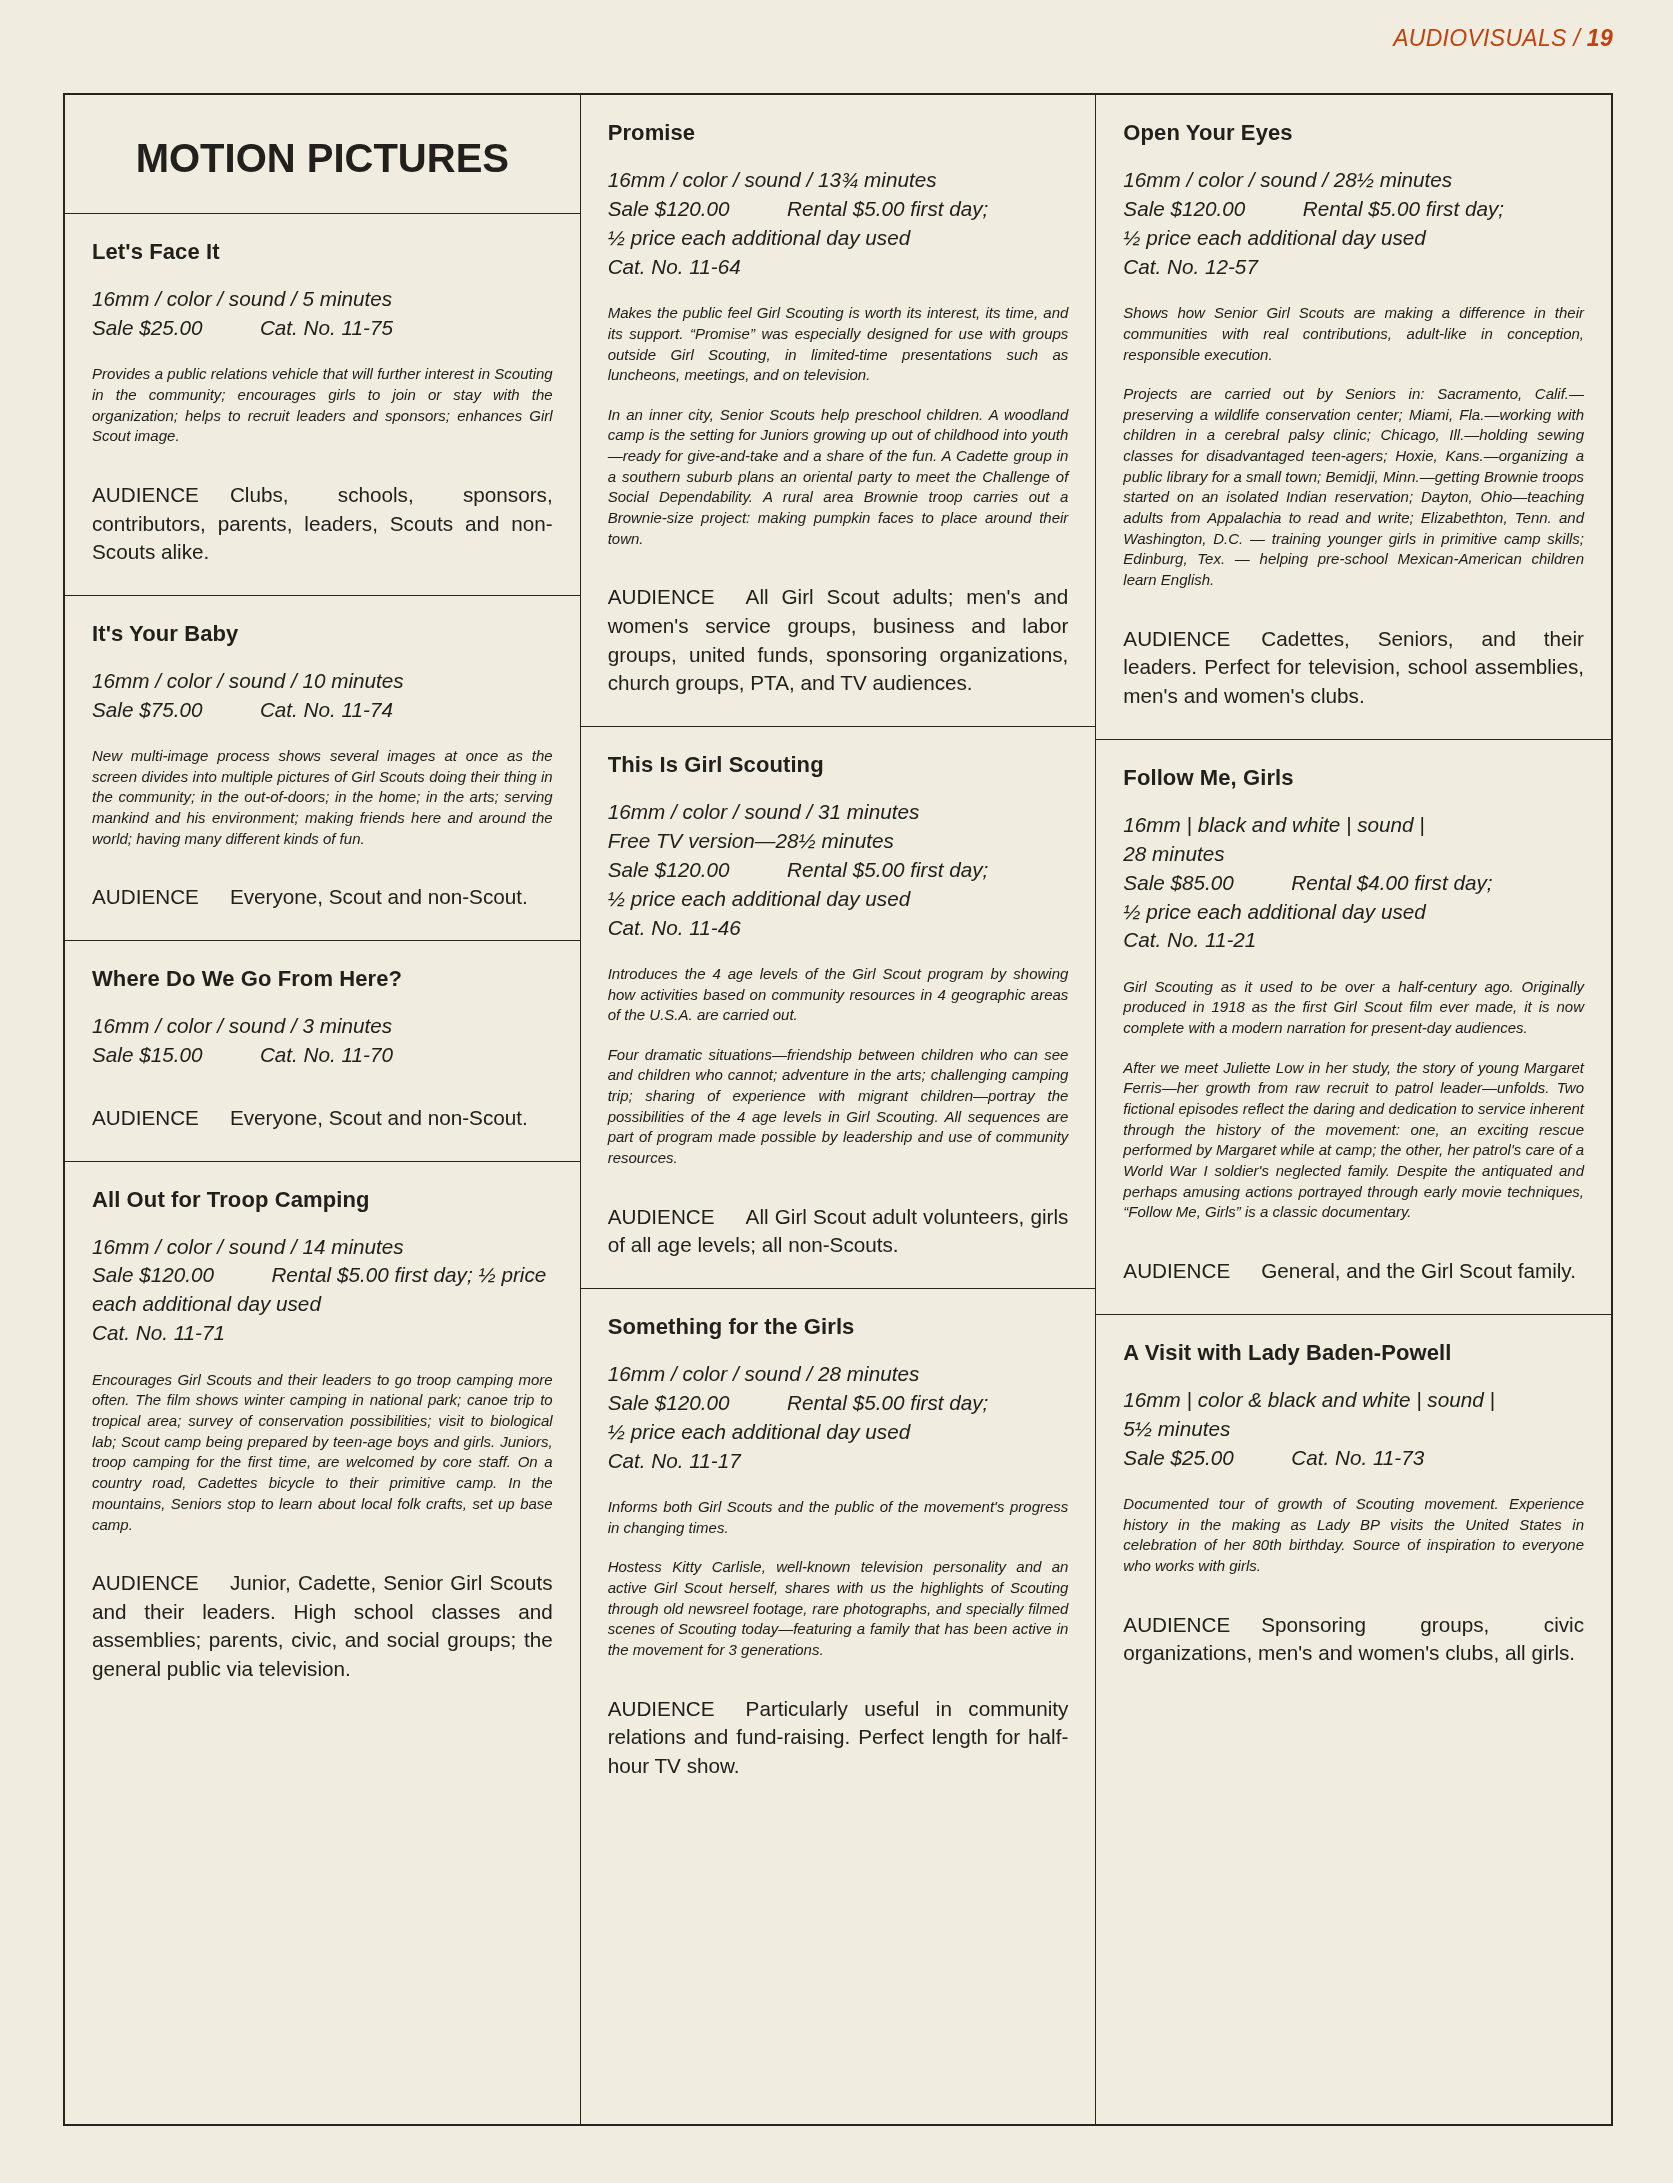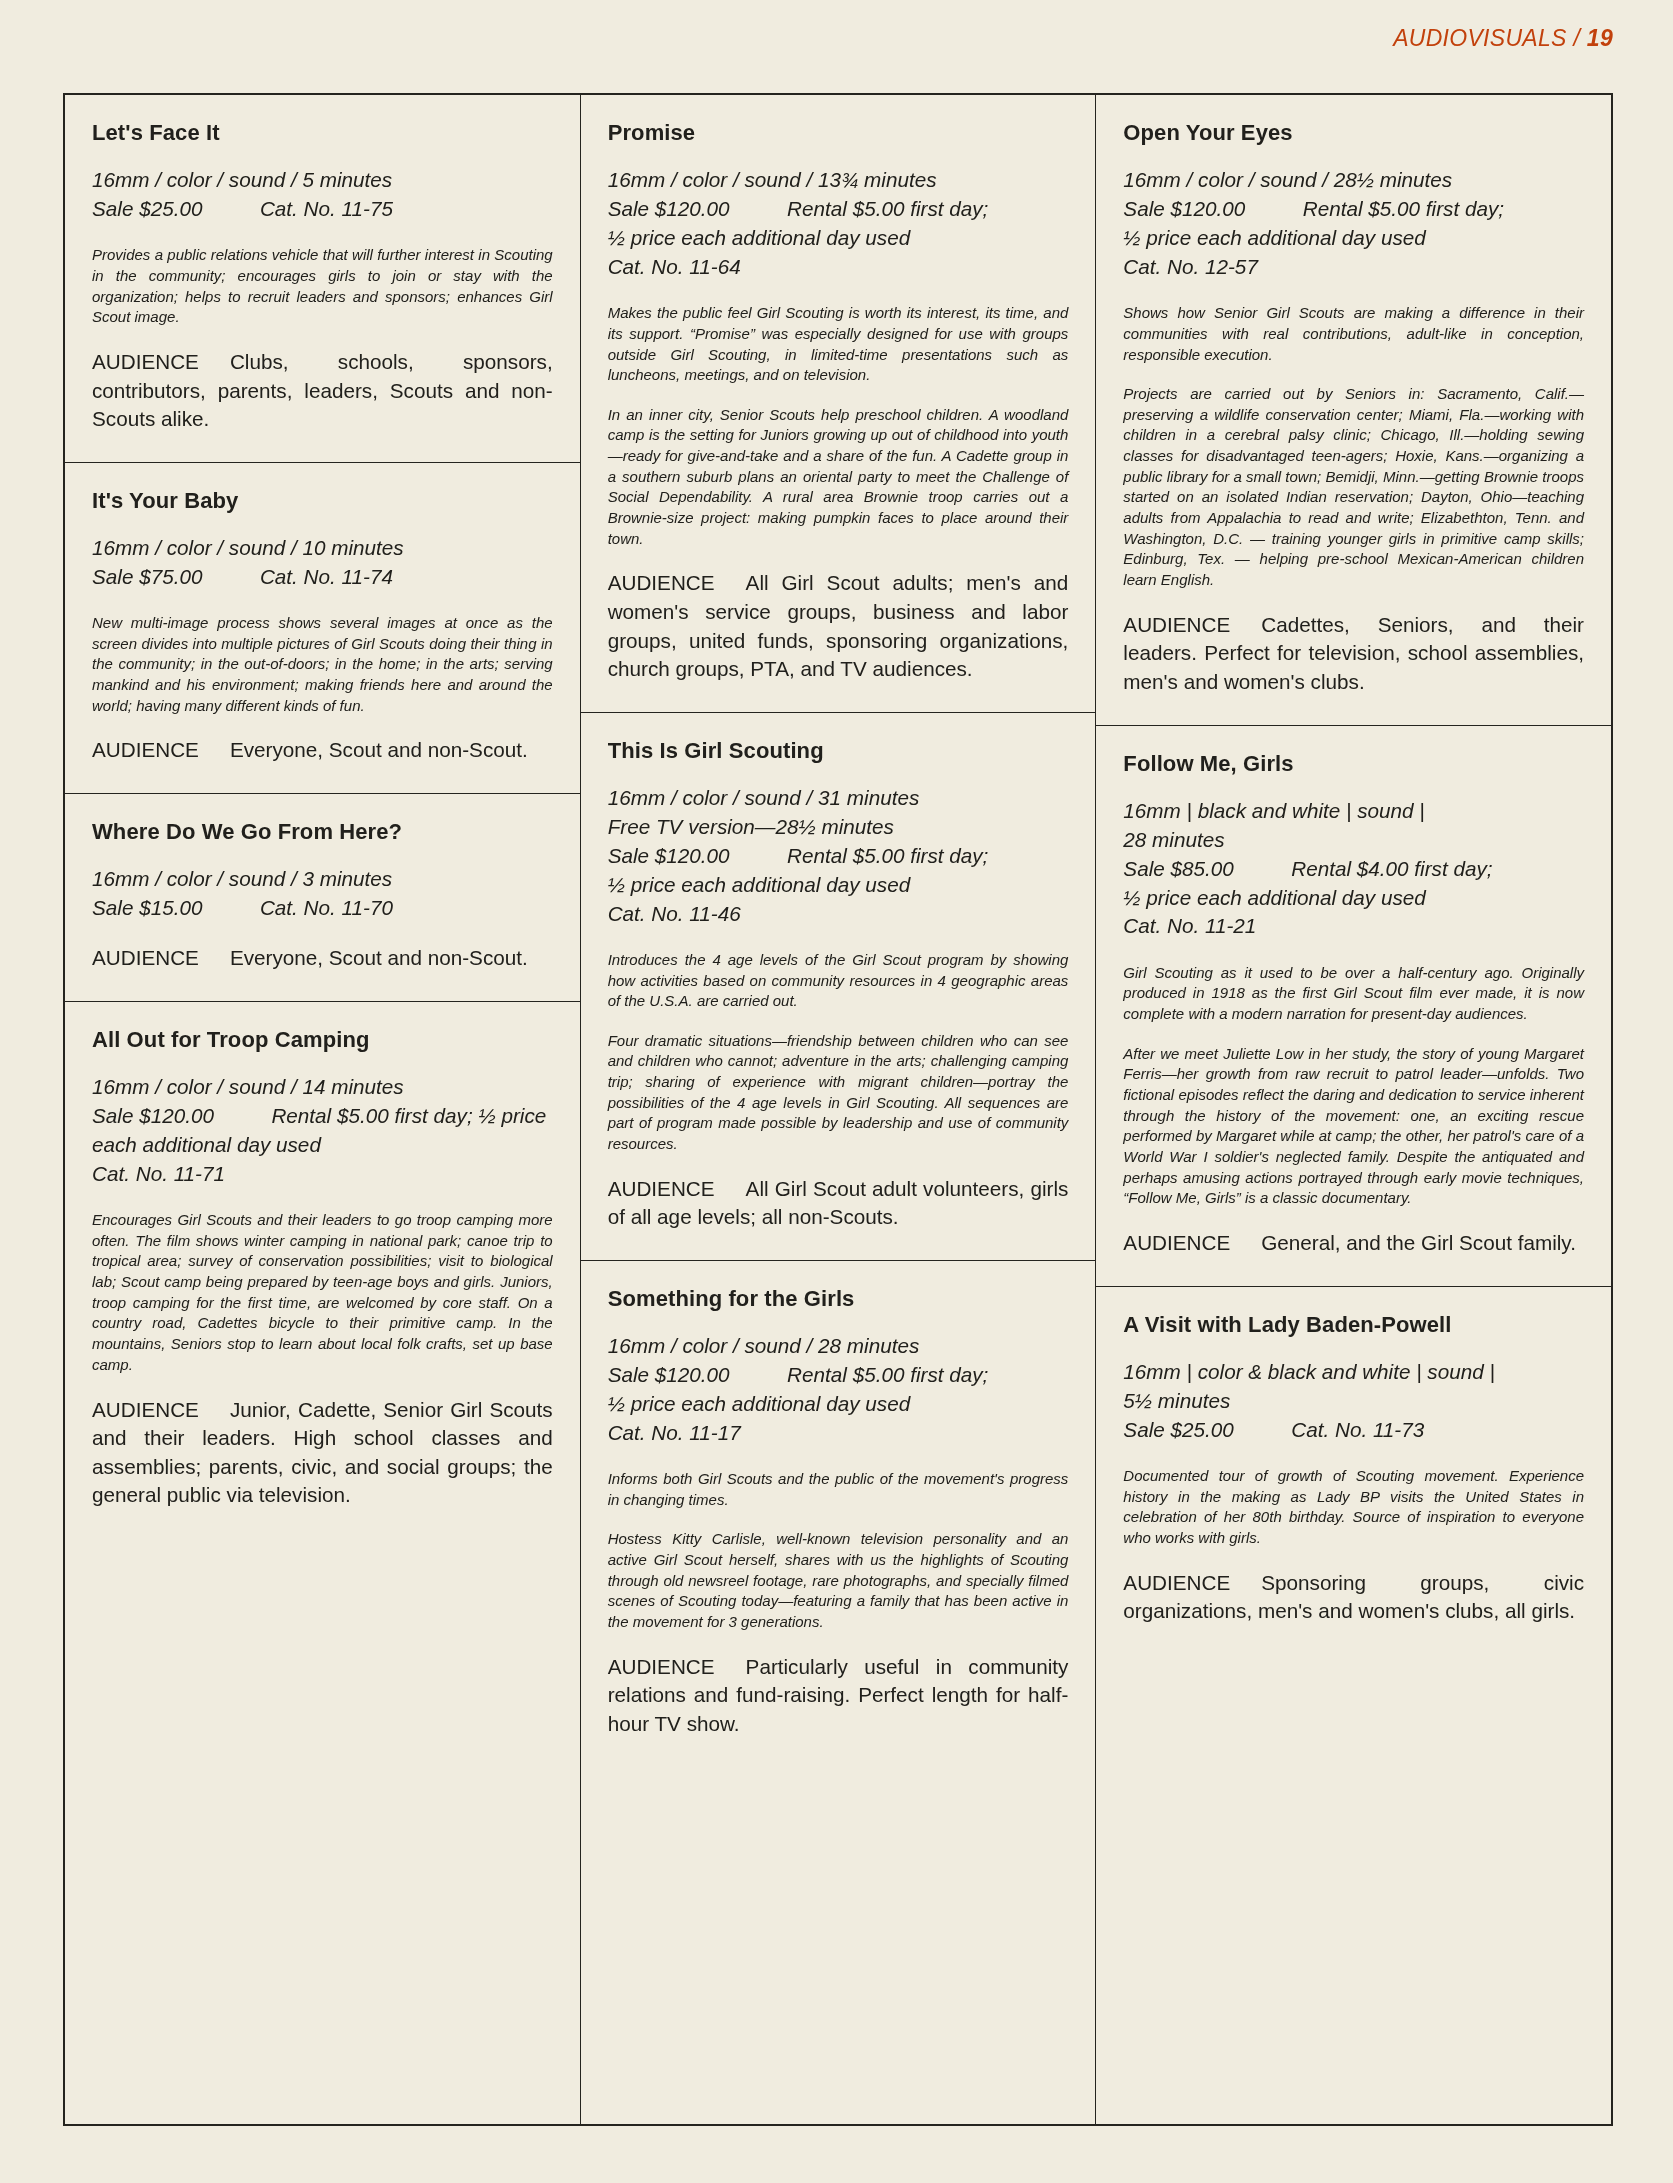--- a/index.html
+++ b/index.html
@@ -64,35 +64,38 @@
     font-size: 15px;
     line-height: 1.38;
     text-align: justify;
     margin-bottom: 18.7px;
     font-style: italic;
   }
   p.audience {
     font-size: 20.7px;
     line-height: 1.38;
     text-align: justify;
-    margin-top: 20px;
+    margin-top: 34px;
   }
   .aud-label { padding-right: 31px; }
 </style>
 </head>
 <body>
 
 <div class="page-header">
   <span>AUDIOVISUALS /</span>
   <span class="pg-num">19</span>
 </div>
 
 <div class="frame">
 
   <div class="col">
+    <div class="masthead">
+      <h1>MOTION PICTURES</h1>
+    </div>
 
     <section class="entry">
       <h3>Let's Face It</h3>
       <p class="specs">16mm / color / sound / 5 minutes
 Sale $25.00          Cat. No. 11-75</p>
       <p class="body">Provides a public relations vehicle that will further interest in Scouting in the community; encourages girls to join or stay with the organization; helps to recruit leaders and sponsors; enhances Girl Scout image.</p>
       <p class="audience"><span class="aud-label">AUDIENCE</span><span>Clubs, schools, sponsors, contributors, parents, leaders, Scouts and non-Scouts alike.</span></p>
     </section>
 
     <section class="entry">

